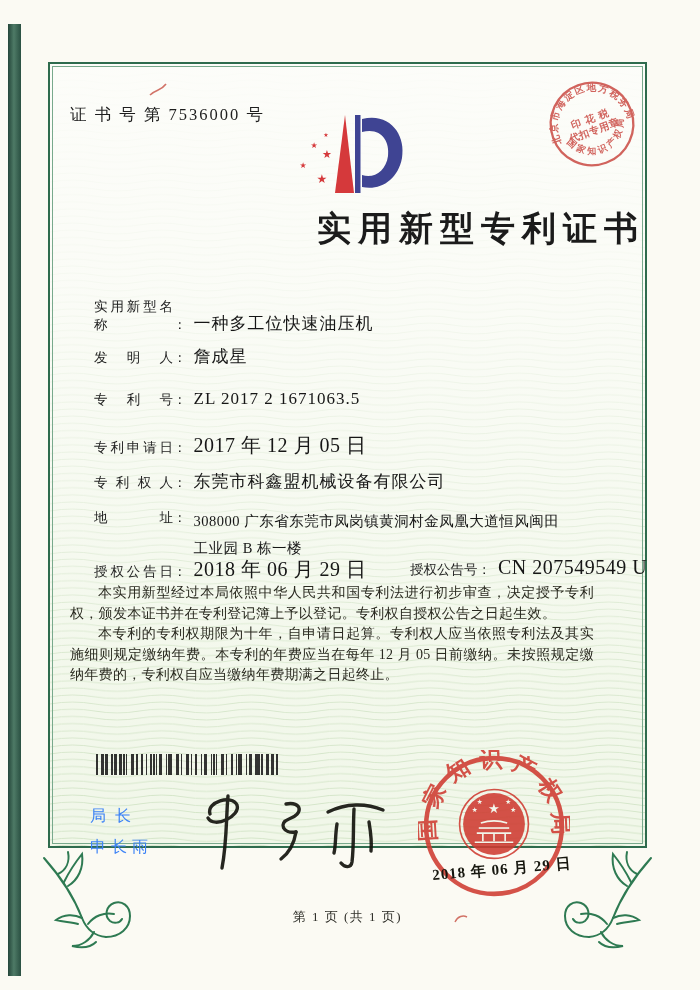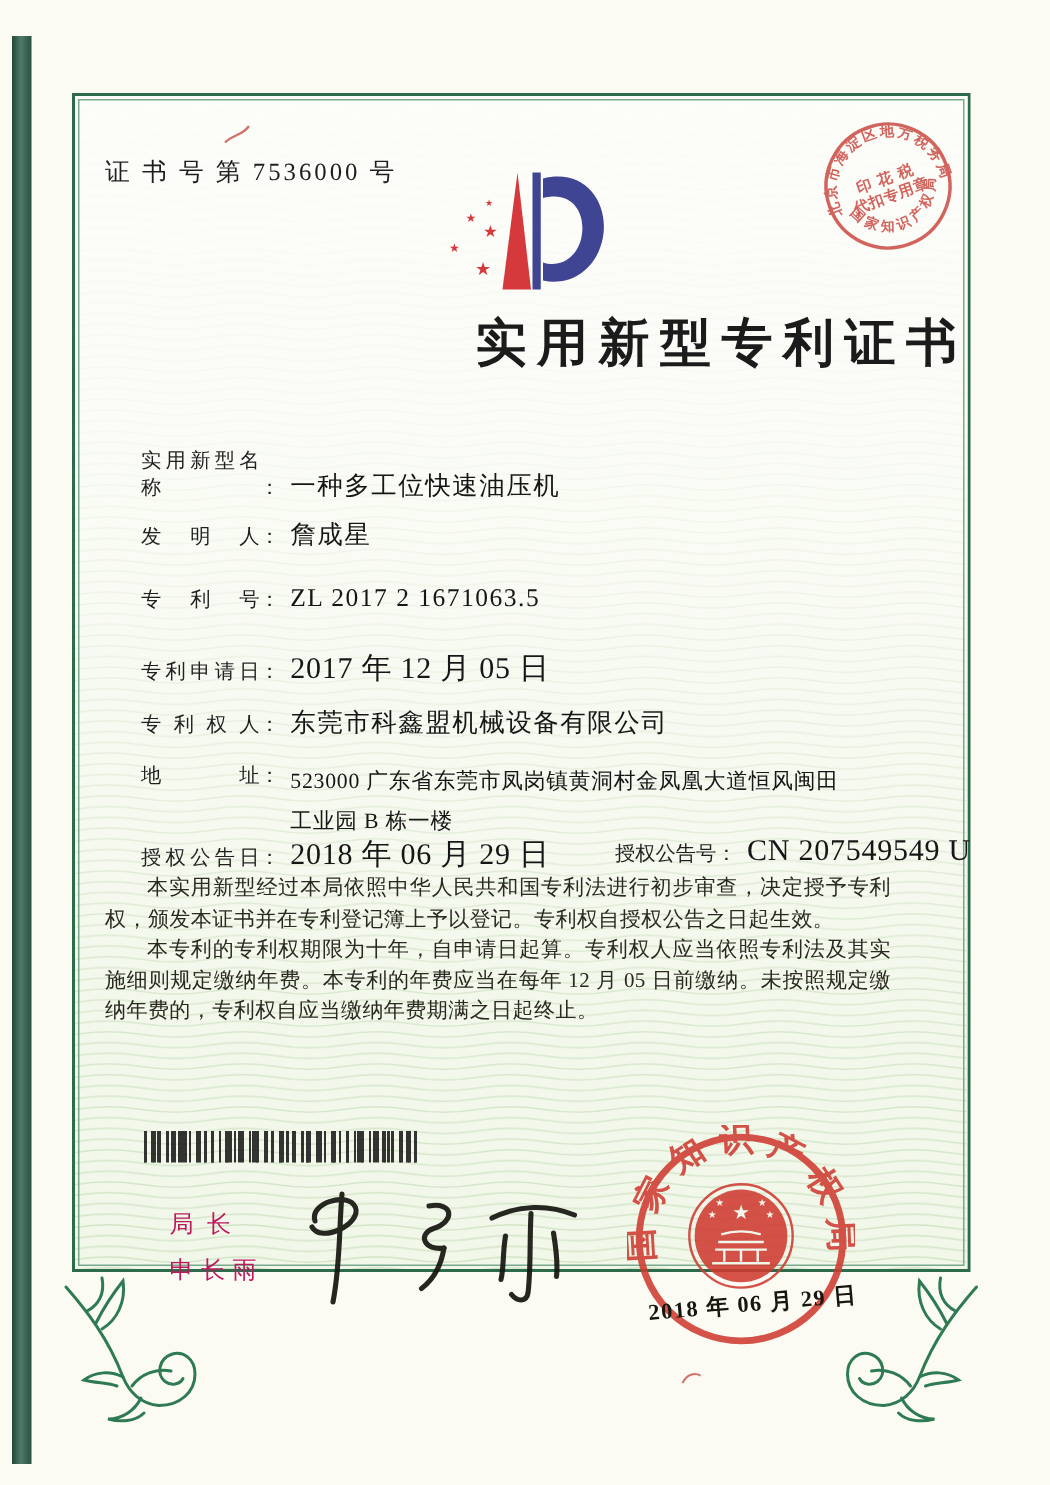--- a/index.html
+++ b/index.html
@@ -52,21 +52,21 @@
     font-size:14px; line-height:20.5px; text-align:justify; text-indent:2em; color:#29291f;
     letter-spacing:.3px;
   }
   .barcode {
     position:absolute; left:46px; top:690px; width:182px; height:21px; opacity:.88;
     background:
       repeating-linear-gradient(90deg,#191919 0 1.5px,transparent 1.5px 5px),
       repeating-linear-gradient(90deg,#191919 0 2px,transparent 2px 9px),
       repeating-linear-gradient(90deg,transparent 0 6px,#191919 6px 8px,transparent 8px 17px);
   }
-  .director { position:absolute; left:40px; top:742px; color:#be185d;margin-left:23px; }
+  .director { position:absolute; left:40px; top:742px; color:#3b82f6; }
   .director .dl { font-size:16px; letter-spacing:9px; margin-bottom:10px; }
   .director .dn { font-size:16px; letter-spacing:5px; }
   .signature { position:absolute; left:140px; top:720px; width:205px; height:95px; }
   .main-seal { position:absolute; left:368px; top:686px; width:152px; height:152px; }
   .seal-date {
     position:absolute; left:382px; top:796px; font-size:15px; font-weight:bold;
     letter-spacing:1px; color:#17170f; transform:rotate(-5deg); white-space:nowrap;
   }
   .tax-seal { position:absolute; left:494px; top:12px; width:96px; height:96px; }
   .footer { position:absolute; left:0; right:0; top:844px; text-align:center; font-size:13px; letter-spacing:1.5px; color:#30302a; }
@@ -154,21 +154,21 @@
     <div class="row r4">
       <span class="flabel">专利申请日</span><span class="colon">：</span>
       <span class="fval small">2017 年 12 月 05 日</span>
     </div>
     <div class="row r5">
       <span class="flabel">专利权人</span><span class="colon">：</span>
       <span class="fval">东莞市科鑫盟机械设备有限公司</span>
     </div>
     <div class="row r6">
       <span class="flabel">地址</span><span class="colon">：</span>
-      <span class="fval addr">523000 广东省东莞市凤岗镇黄洞村金凤凰大道恒风闽田
+      <span class="fval addr">308000 广东省东莞市凤岗镇黄洞村金凤凰大道恒风闽田
 工业园 B 栋一楼</span>
     </div>
     <div class="row r7">
       <span class="flabel">授权公告日</span><span class="colon">：</span>
       <span class="fval small">2018 年 06 月 29 日</span>
       <span class="auth2">
         <span class="flabel">授权公告号</span><span class="colon">：</span>
         <span class="fval small">CN 207549549 U</span>
       </span>
     </div>
@@ -242,14 +242,15 @@
         <text font-size="9.5" font-weight="bold">
           <textPath href="#arcTaxBot" startOffset="3" textLength="84" lengthAdjust="spacing">国家知识产权局</textPath>
         </text>
       </g>
     </svg>
 
     <svg class="ink-mark ink2" viewBox="0 0 16 14">
       <path d="M2,12 C5,6 10,5 14,7" fill="none" stroke="#c0392b" stroke-width="1.4"></path>
     </svg>
 
+    <div class="footer">第 1 页 (共 1 页)</div>
   </div>
 </div>
 
 </body></html>

